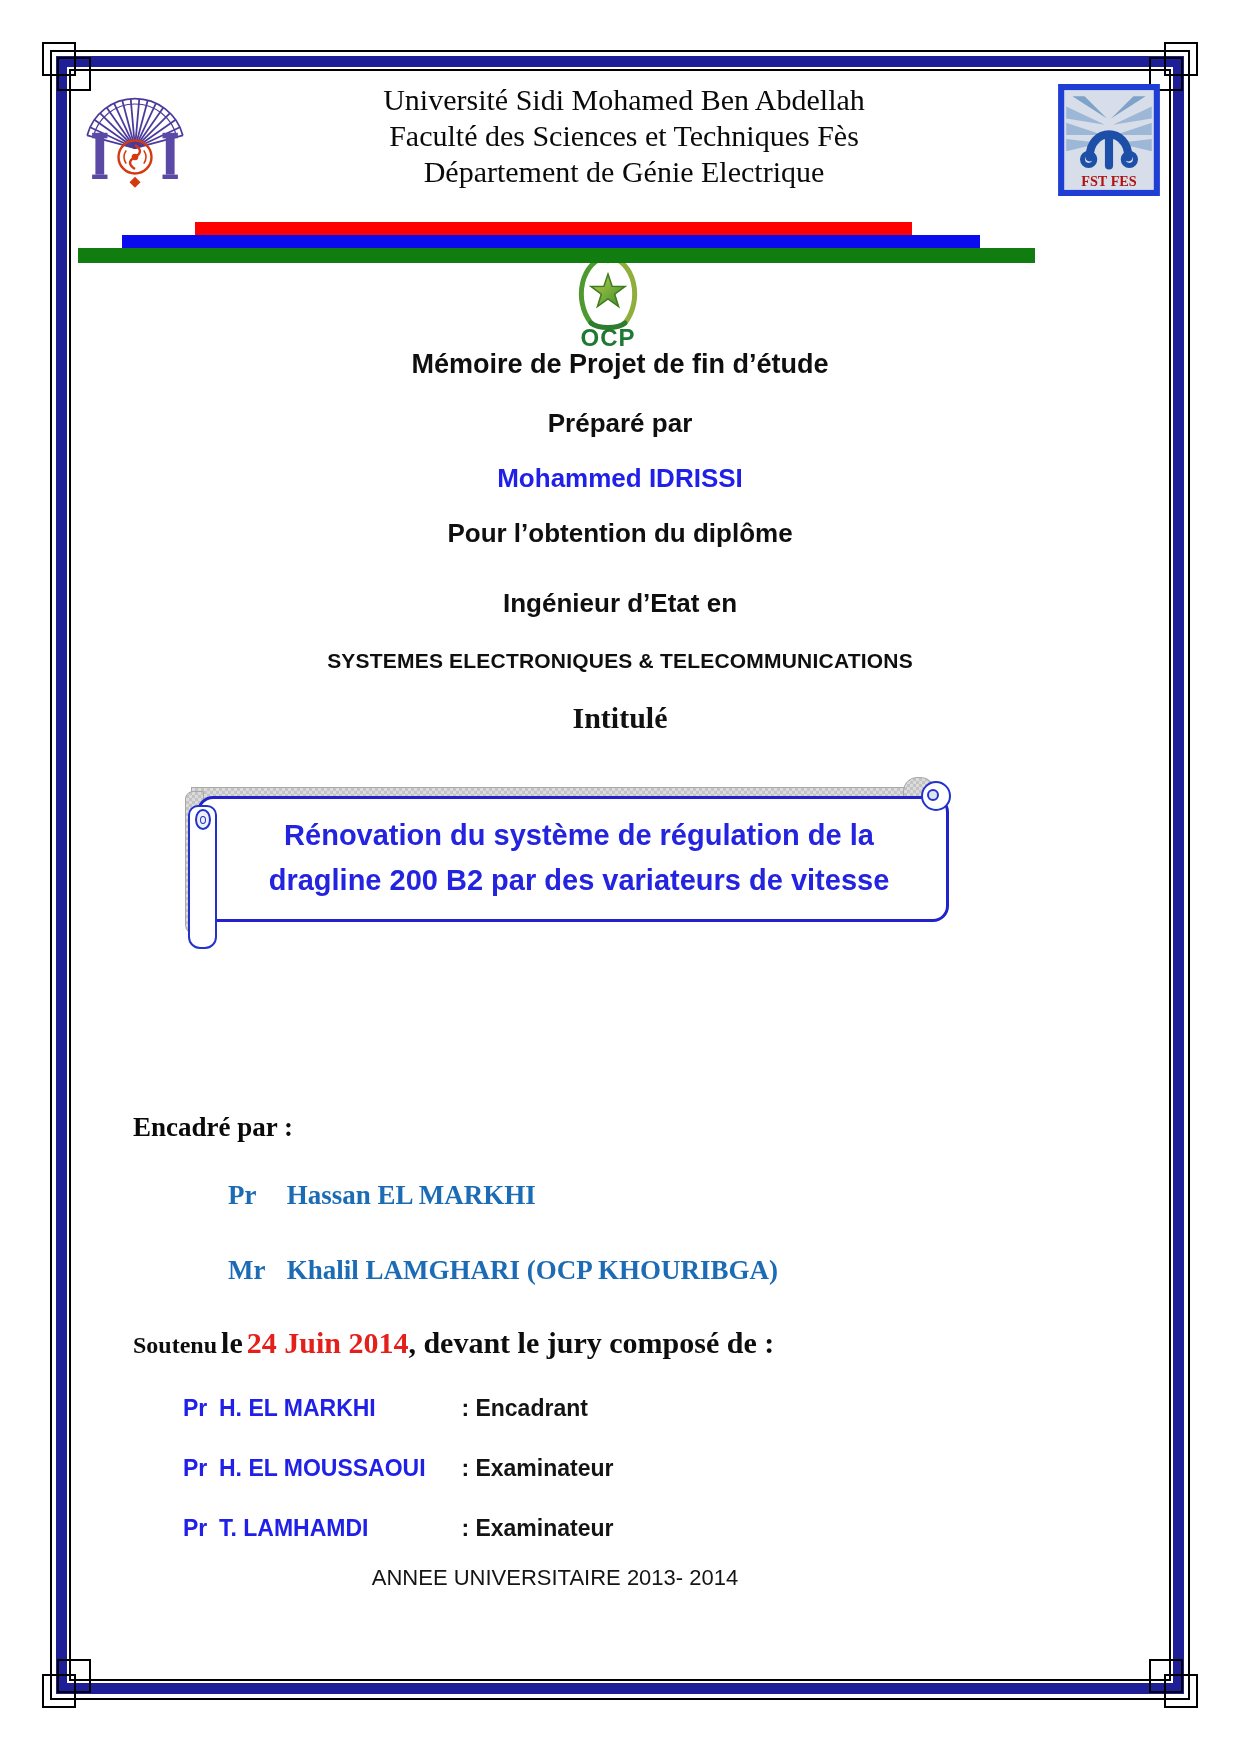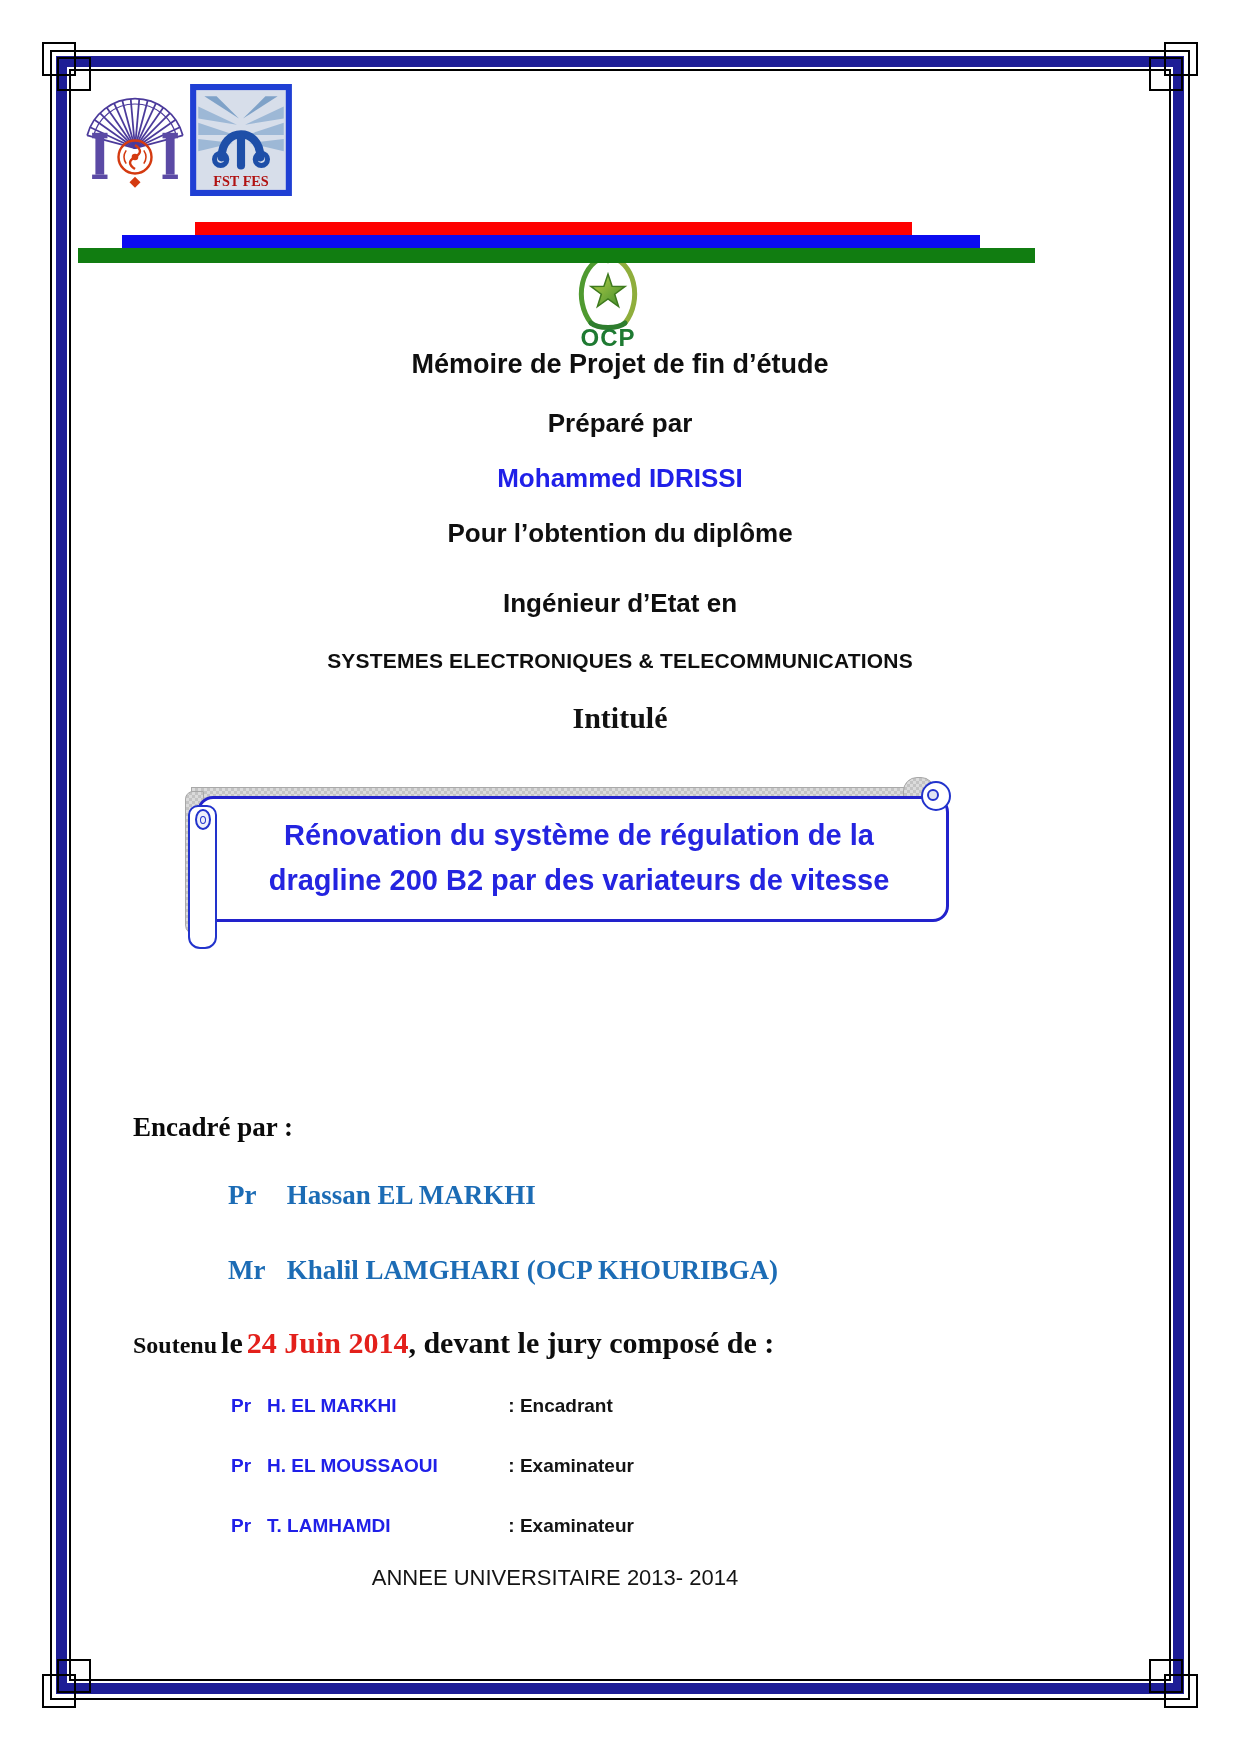--- a/index.html
+++ b/index.html
@@ -82,21 +82,21 @@
   .advisor-prefix{display:inline-block;width:52px;}
 
   
   .soutenu-line{position:absolute;left:133px;top:1326px;font-family:"Liberation Serif",serif;
     font-weight:bold;color:#0d0d0d;white-space:nowrap;}
   .soutenu-word{font-size:24px;}
   .soutenu-big{font-size:30px;}
   .soutenu-date{font-size:30px;color:#E3201B;}
 
   
-  .jury-row{position:absolute;left:183px;font-weight:bold;font-size:19px;white-space:nowrap;margin-left:48px;}
+  .jury-row{position:absolute;left:183px;font-weight:bold;font-size:23px;white-space:nowrap;}
   .jury-1{top:1395px;} .jury-2{top:1455px;} .jury-3{top:1515px;}
   .jury-name{display:inline-block;width:272px;color:#2020E8;}
   .jury-prefix{display:inline-block;width:36px;}
   .jury-role{color:#141414;}
 
   
   .annee{position:absolute;left:0;top:1565px;width:1110px;text-align:center;
     font-size:22px;color:#141414;}
 </style>
 </head>
@@ -159,20 +159,25 @@
           <circle cx="50" cy="70" r="15"></circle>
           <path d="M50,59 q9,6 0,11 q-9,5 0,11"></path>
           <path d="M42,64 q-4,6 0,12" stroke-width="1.4"></path>
           <path d="M58,64 q4,6 0,12" stroke-width="1.4"></path>
         </g>
         <circle cx="50" cy="70" r="3" fill="#D43A10"></circle>
         <path d="M50,88 l5,5 -5,5 -5,-5 z" fill="#D43A10"></path>
       </svg>
     </div>
 
+    <div class="header-text">
+      <div>Université Sidi Mohamed Ben Abdellah</div>
+      <div>Faculté des Sciences et Techniques Fès</div>
+      <div>Département de Génie Electrique</div>
+    </div>
 
     <div class="logo-right">
       <svg viewBox="0 0 100 110" width="102" height="112">
         <rect x="3" y="3" width="94" height="104" fill="#D7DEEA" stroke="#1F3FD4" stroke-width="6"></rect>
         <g fill="#9DB8D6">
           <path d="M8,22 L46,40 L8,34 Z"></path>
             <path d="M8,38 L44,50 L8,50 Z"></path>
             <path d="M8,54 L42,58 L8,66 Z"></path>
           <path d="M92,22 L54,40 L92,34 Z"></path>
             <path d="M92,38 L56,50 L92,50 Z"></path>

